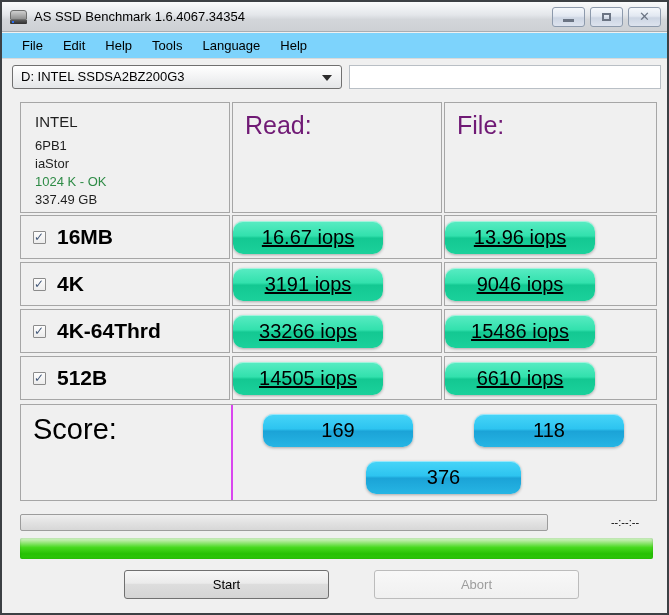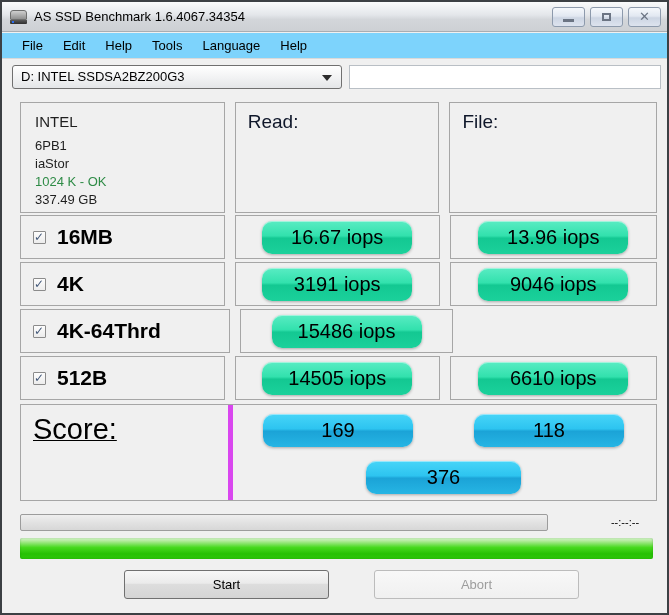--- a/index.html
+++ b/index.html
@@ -55,60 +55,60 @@
     position:absolute; right:9px; top:9px; width:0; height:0;
     border-left:5px solid transparent; border-right:5px solid transparent;
     border-top:6px solid #2c2c2c;
   }
   .textbox {
     position:absolute; left:347px; top:63px; width:312px; height:24px;
     border:1px solid #b9bfc5; background:#fff; font-size:13px; padding:0 6px;
     font-family:"Liberation Sans","DejaVu Sans",sans-serif;
   }
   
-  .grid-row { position:absolute; left:18px; width:637px; display:flex; gap:10px; }
+  .grid-row { position:absolute; left:18px; width:637px; display:flex; gap:2px; }
   .cell { border:1px solid #a6a6a6; background:#f0f0f0; }
   .c-label { width:210px; }
   .c-read  { width:210px; }
   .c-write { width:213px; }
   .header-row { top:100px; height:111px; }
   .header-row .cell { height:111px; }
   .info-cell { padding:10px 0 0 14px; }
   .info-vendor { font-size:15px; color:#1f1f1f; margin-bottom:7px; }
   .info-line { font-size:13px; color:#1f1f1f; line-height:18px; }
   .info-ok { color:#2e8b46; }
-  .head-cell { font-size:19px; color:#0f172a; padding:8px 0 0 12px; }
+  .head-cell { font-size:25px; color:#701a75; padding:8px 0 0 12px; }
   .test-row { height:44px; }
   .test-row .cell { height:44px; display:flex; align-items:center; }
   .label-cell { padding-left:12px; gap:11px; }
   .checkbox {
     width:13px; height:13px; border:1px solid #8b8b8b; border-radius:1px;
     background:linear-gradient(180deg,#fdfdfd,#ececec); position:relative; flex:0 0 auto;
   }
   .check { position:absolute; left:0px; top:-2px; font-size:12px; color:#44597a; }
   .test-label { font-size:21px; color:#000;font-weight:bold; }
-  .pill-cell { justify-content:center; }
+  .pill-cell { justify-content:flex-start;text-decoration:underline; }
   .pill {
     width:150px; height:33px; border-radius:10px;
     display:flex; align-items:center; justify-content:center;
     font-size:20px; color:#000;
     box-shadow:0 1px 3px rgba(0,0,0,.3), inset 0 1px 0 rgba(255,255,255,.45);
   }
   .pill-green {
     background:linear-gradient(180deg,#59ecc3 0%,#32e1ad 45%,#13c892 52%,#1bd19b 100%);
   }
   .pill-blue {
     background:linear-gradient(180deg,#47d5f8 0%,#2dc4f0 45%,#1ba3d7 52%,#26b5e4 100%);
   }
   
   .score-box {
     position:absolute; left:18px; top:402px; width:637px; height:97px;
     border:1px solid #a6a6a6; display:flex;
   }
-  .score-label-area { width:212px; border-right:5px solid #d946ef; padding:8px 0 0 12px;text-decoration:underline; }
+  .score-label-area { width:212px; border-right:2px solid #d946ef; padding:8px 0 0 12px; }
   .score-label { font-size:29px; color:#000; }
   .score-content { position:relative; flex:1; }
   .score-pill-read  { position:absolute; left:30px;  top:9px; }
   .score-pill-write { position:absolute; left:241px; top:9px; }
   .score-pill-total { position:absolute; left:133px; top:56px; width:155px; }
   
   .progressbar {
     position:absolute; left:18px; top:512px; width:528px; height:17px;
     border:1px solid #9c9c9c; border-radius:2px;
     background:linear-gradient(180deg,#efefef 0%,#e2e2e2 50%,#d7d7d7 100%);
@@ -217,20 +217,23 @@
     </div>
   </div>
 
   <div class="grid-row test-row" style="top:307px">
     <div class="cell c-label label-cell">
       <span class="checkbox">
         <span class="check">✓</span>
       </span>
       <span class="test-label">4K-64Thrd</span>
     </div>
+    <div class="cell c-read pill-cell">
+      <div class="pill pill-green">33266 iops</div>
+    </div>
     <div class="cell c-write pill-cell">
       <div class="pill pill-green">15486 iops</div>
     </div>
   </div>
 
   <div class="grid-row test-row" style="top:354px">
     <div class="cell c-label label-cell">
       <span class="checkbox">
         <span class="check">✓</span>
       </span>

